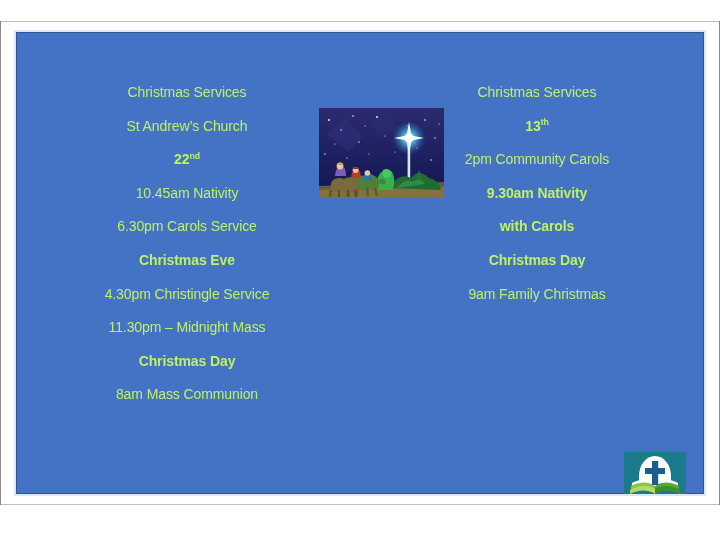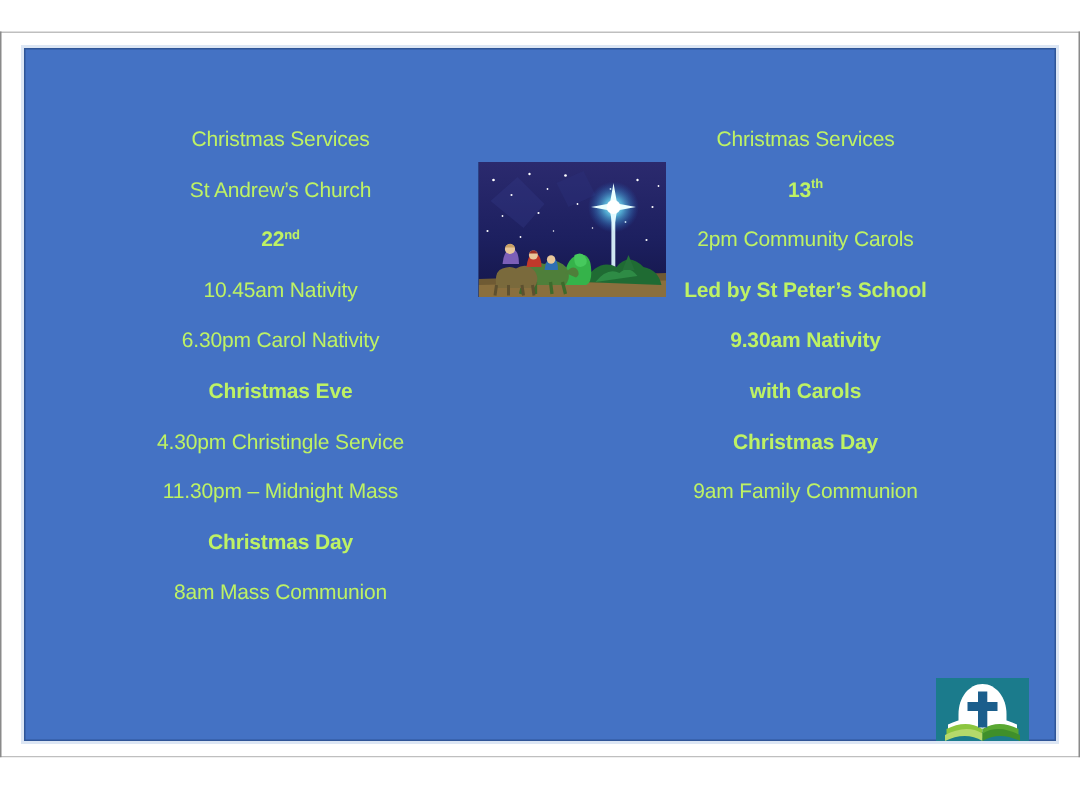--- a/index.html
+++ b/index.html
@@ -136,37 +136,36 @@
   <div class="bottom-strip"></div>
 
   <div class="slide">
     <div class="slide-inner-line"></div>
 
     <div class="col col-left">
       <div class="line"><span>Christmas Services</span></div>
       <div class="line"><span>St Andrew’s Church</span></div>
       <div class="line bold"><span>22</span><span class="sup">nd</span></div>
       <div class="line"><span>10.45am Nativity</span></div>
-      <div class="line"><span>6.30pm Carol Nativity</span></div>
+      <div class="line"><span>6.30pm Carols Service</span></div>
       <div class="line bold"><span>Christmas Eve</span></div>
       <div class="line"><span>4.30pm Christingle Service</span></div>
       <div class="line"><span>11.30pm – Midnight Mass</span></div>
       <div class="line bold"><span>Christmas Day</span></div>
       <div class="line"><span>8am Mass Communion</span></div>
     </div>
 
     <div class="col col-right">
       <div class="line"><span>Christmas Services</span></div>
       <div class="line bold"><span>13</span><span class="sup">th</span></div>
       <div class="line"><span>2pm Community Carols</span></div>
-      <div class="line bold"><span>Led by St Peter’s School</span></div>
       <div class="line bold"><span>9.30am Nativity</span></div>
       <div class="line bold"><span>with Carols</span></div>
       <div class="line bold"><span>Christmas Day</span></div>
-      <div class="line"><span>9am Family Communion</span></div>
+      <div class="line"><span>9am Family Christmas</span></div>
     </div>
 
     <div class="nativity">
       <svg width="125" height="90" viewBox="0 0 125 90" xmlns="http://www.w3.org/2000/svg" aria-hidden="true">
         <defs>
           <linearGradient id="sky" x1="0" y1="0" x2="0" y2="1">
             <stop offset="0%" stop-color="#2b2a6e"></stop>
             <stop offset="55%" stop-color="#1d2060"></stop>
             <stop offset="100%" stop-color="#14164a"></stop>
           </linearGradient>

